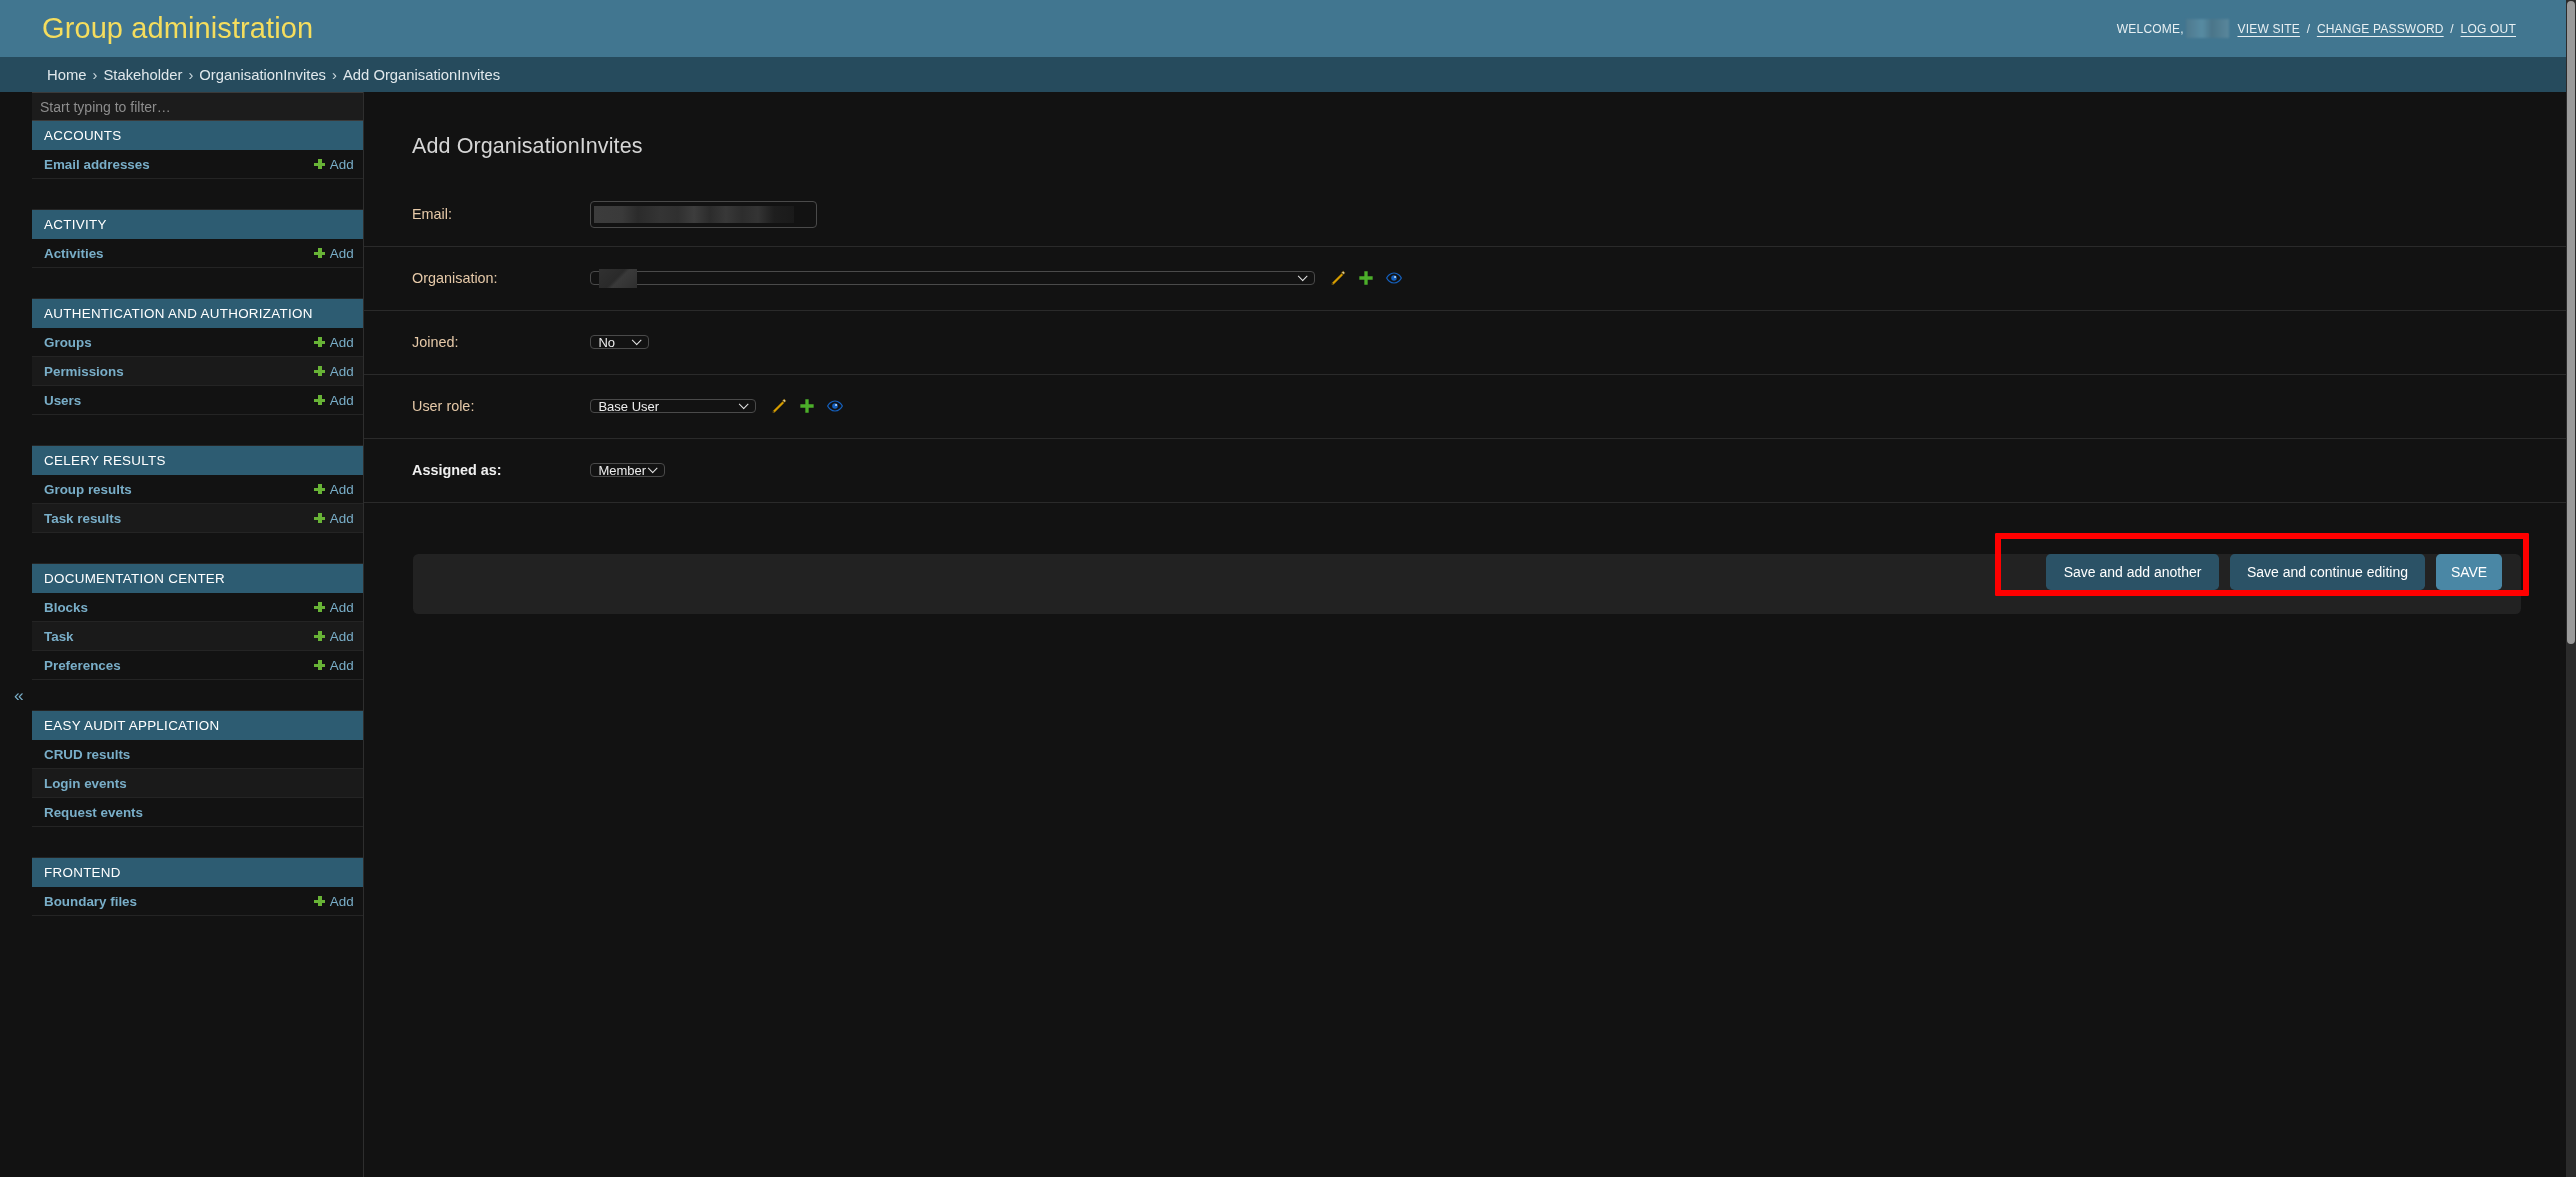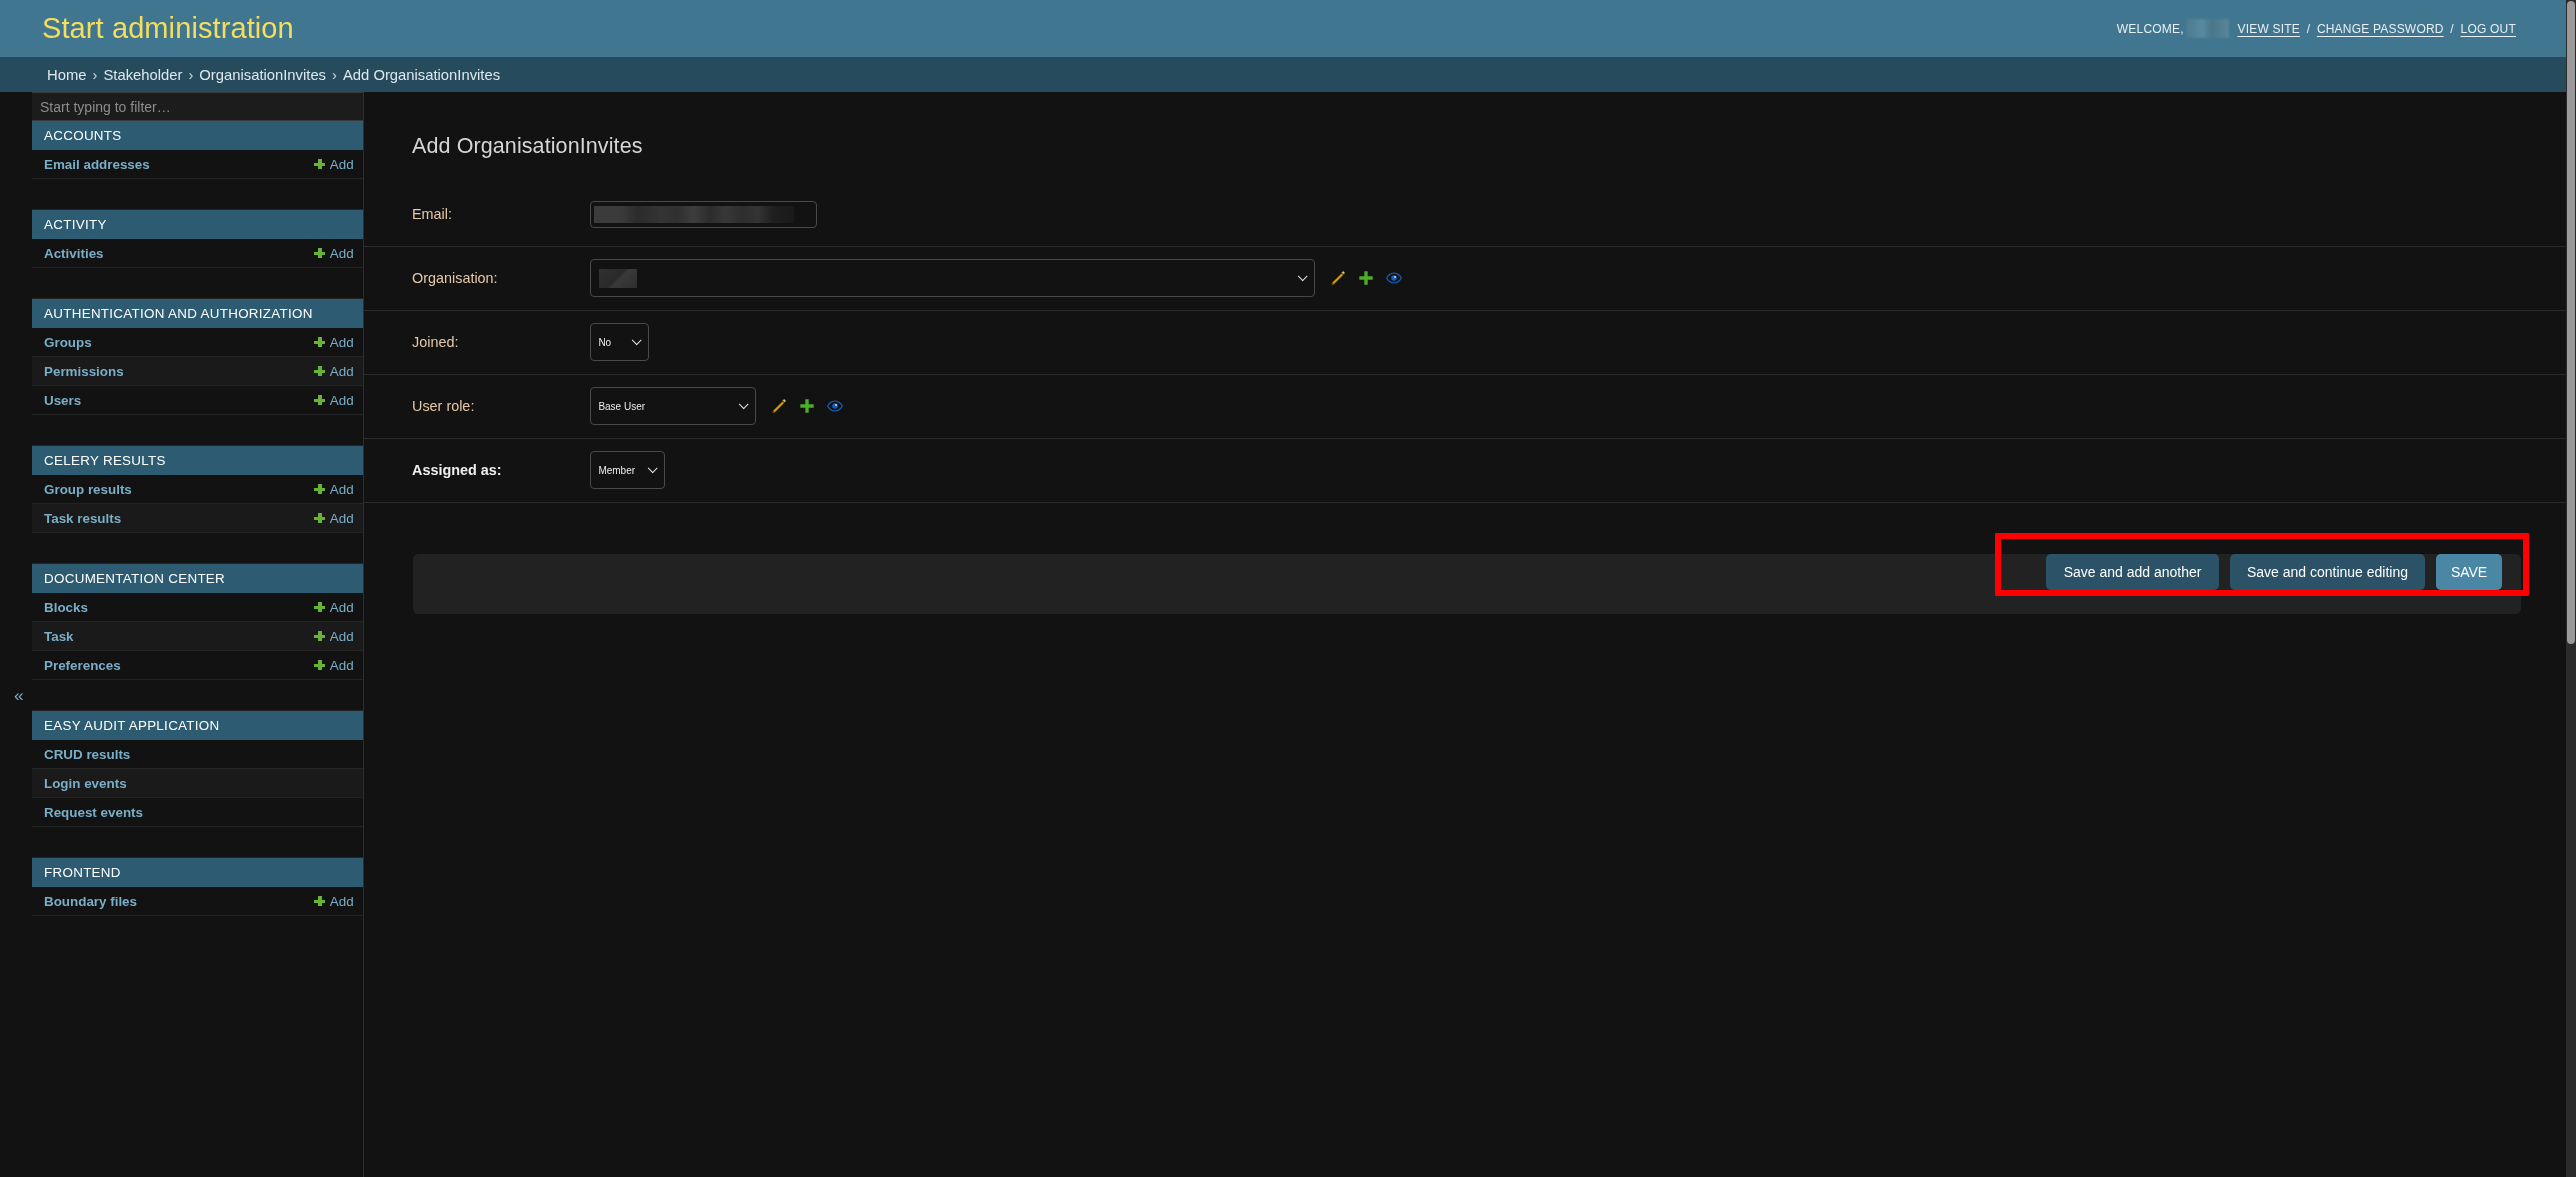--- a/index.html
+++ b/index.html
@@ -147,23 +147,23 @@
     margin-left: 2.7px; height: 17.4px; width: 200px;
     background: linear-gradient(90deg,
       #3c3c3c 0%, #3a3a3a 14%, #2b2b2b 22%, #343434 33%,
       #303030 42%, #3d3d3d 50%, #2c2c2c 58%, #383838 66%,
       #2d2d2d 74%, #343434 82%, #1e1e1e 90%, #1a1a1a 100%);
     filter: blur(0.7px);
   }
 
   .select-box {
     position: relative;
-    height: 38px;
+    height: 14px;
     background: #121212; border: 0.7px solid #4a4a4a; border-radius: 4px;
-    color: #ededed; font-size: 10px;
+    color: #ededed; font-size: 13px;
     display: flex; align-items: center;
     padding: 0 23px 0 7.4px;
     white-space: nowrap;
   }
   .select-box .chev {
     position: absolute; right: 7.4px; top: 50%;
     width: 7.4px; height: 7.4px;
     border-right: 1.6px solid #e5e5e5; border-bottom: 1.6px solid #e5e5e5;
     transform: translateY(-70%) rotate(45deg);
   }
@@ -216,21 +216,21 @@
   #scrollbar-thumb {
     position: absolute; right: 0.7px; top: 1.3px;
     width: 8.7px; height: 643px; background: #9a9a9a; border-radius: 4.7px;
   }
 </style>
 </head>
 <body>
 
 <div id="header">
   <div id="branding">
-    <span id="site-name">Start administration</span>
+    <span id="site-name">Group administration</span>
   </div>
   <div id="user-tools">
     <span class="welcome">WELCOME,</span>
     <span class="redact-user"></span>
     <a href="#">VIEW SITE</a>
     <span class="sep">/</span>
     <a href="#">CHANGE PASSWORD</a>
     <span class="sep">/</span>
     <a href="#">LOG OUT</a>
   </div>

